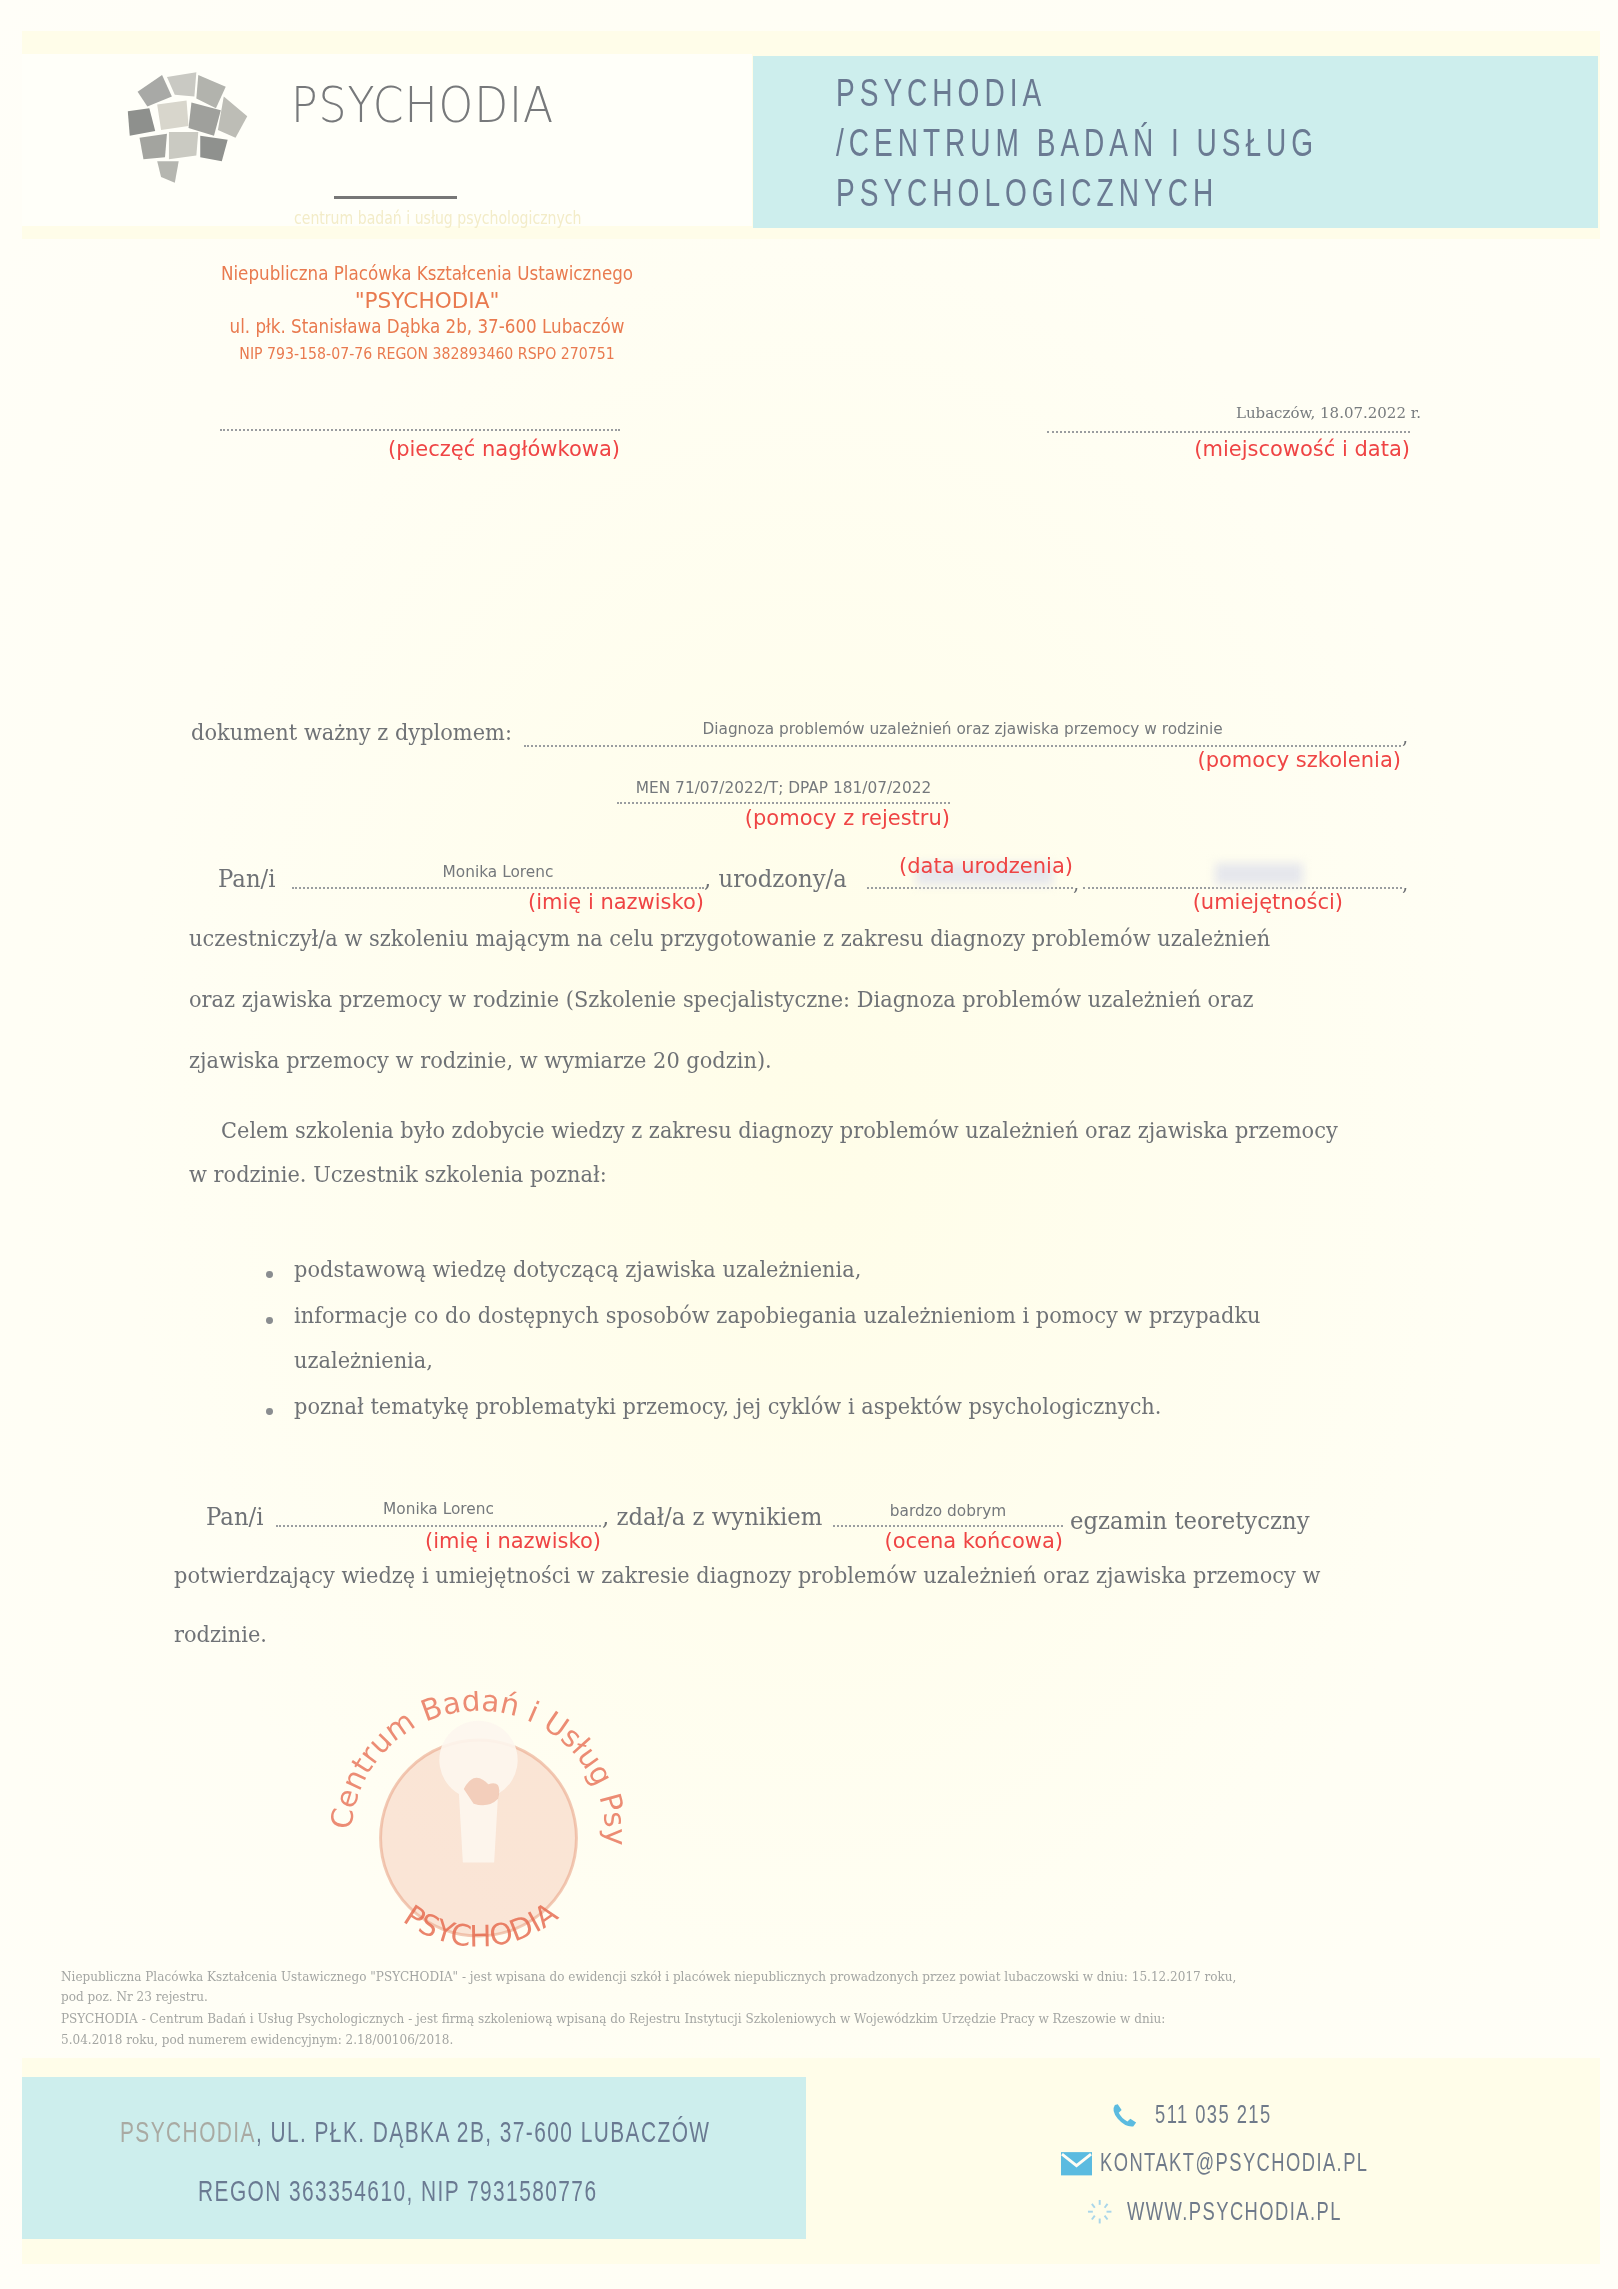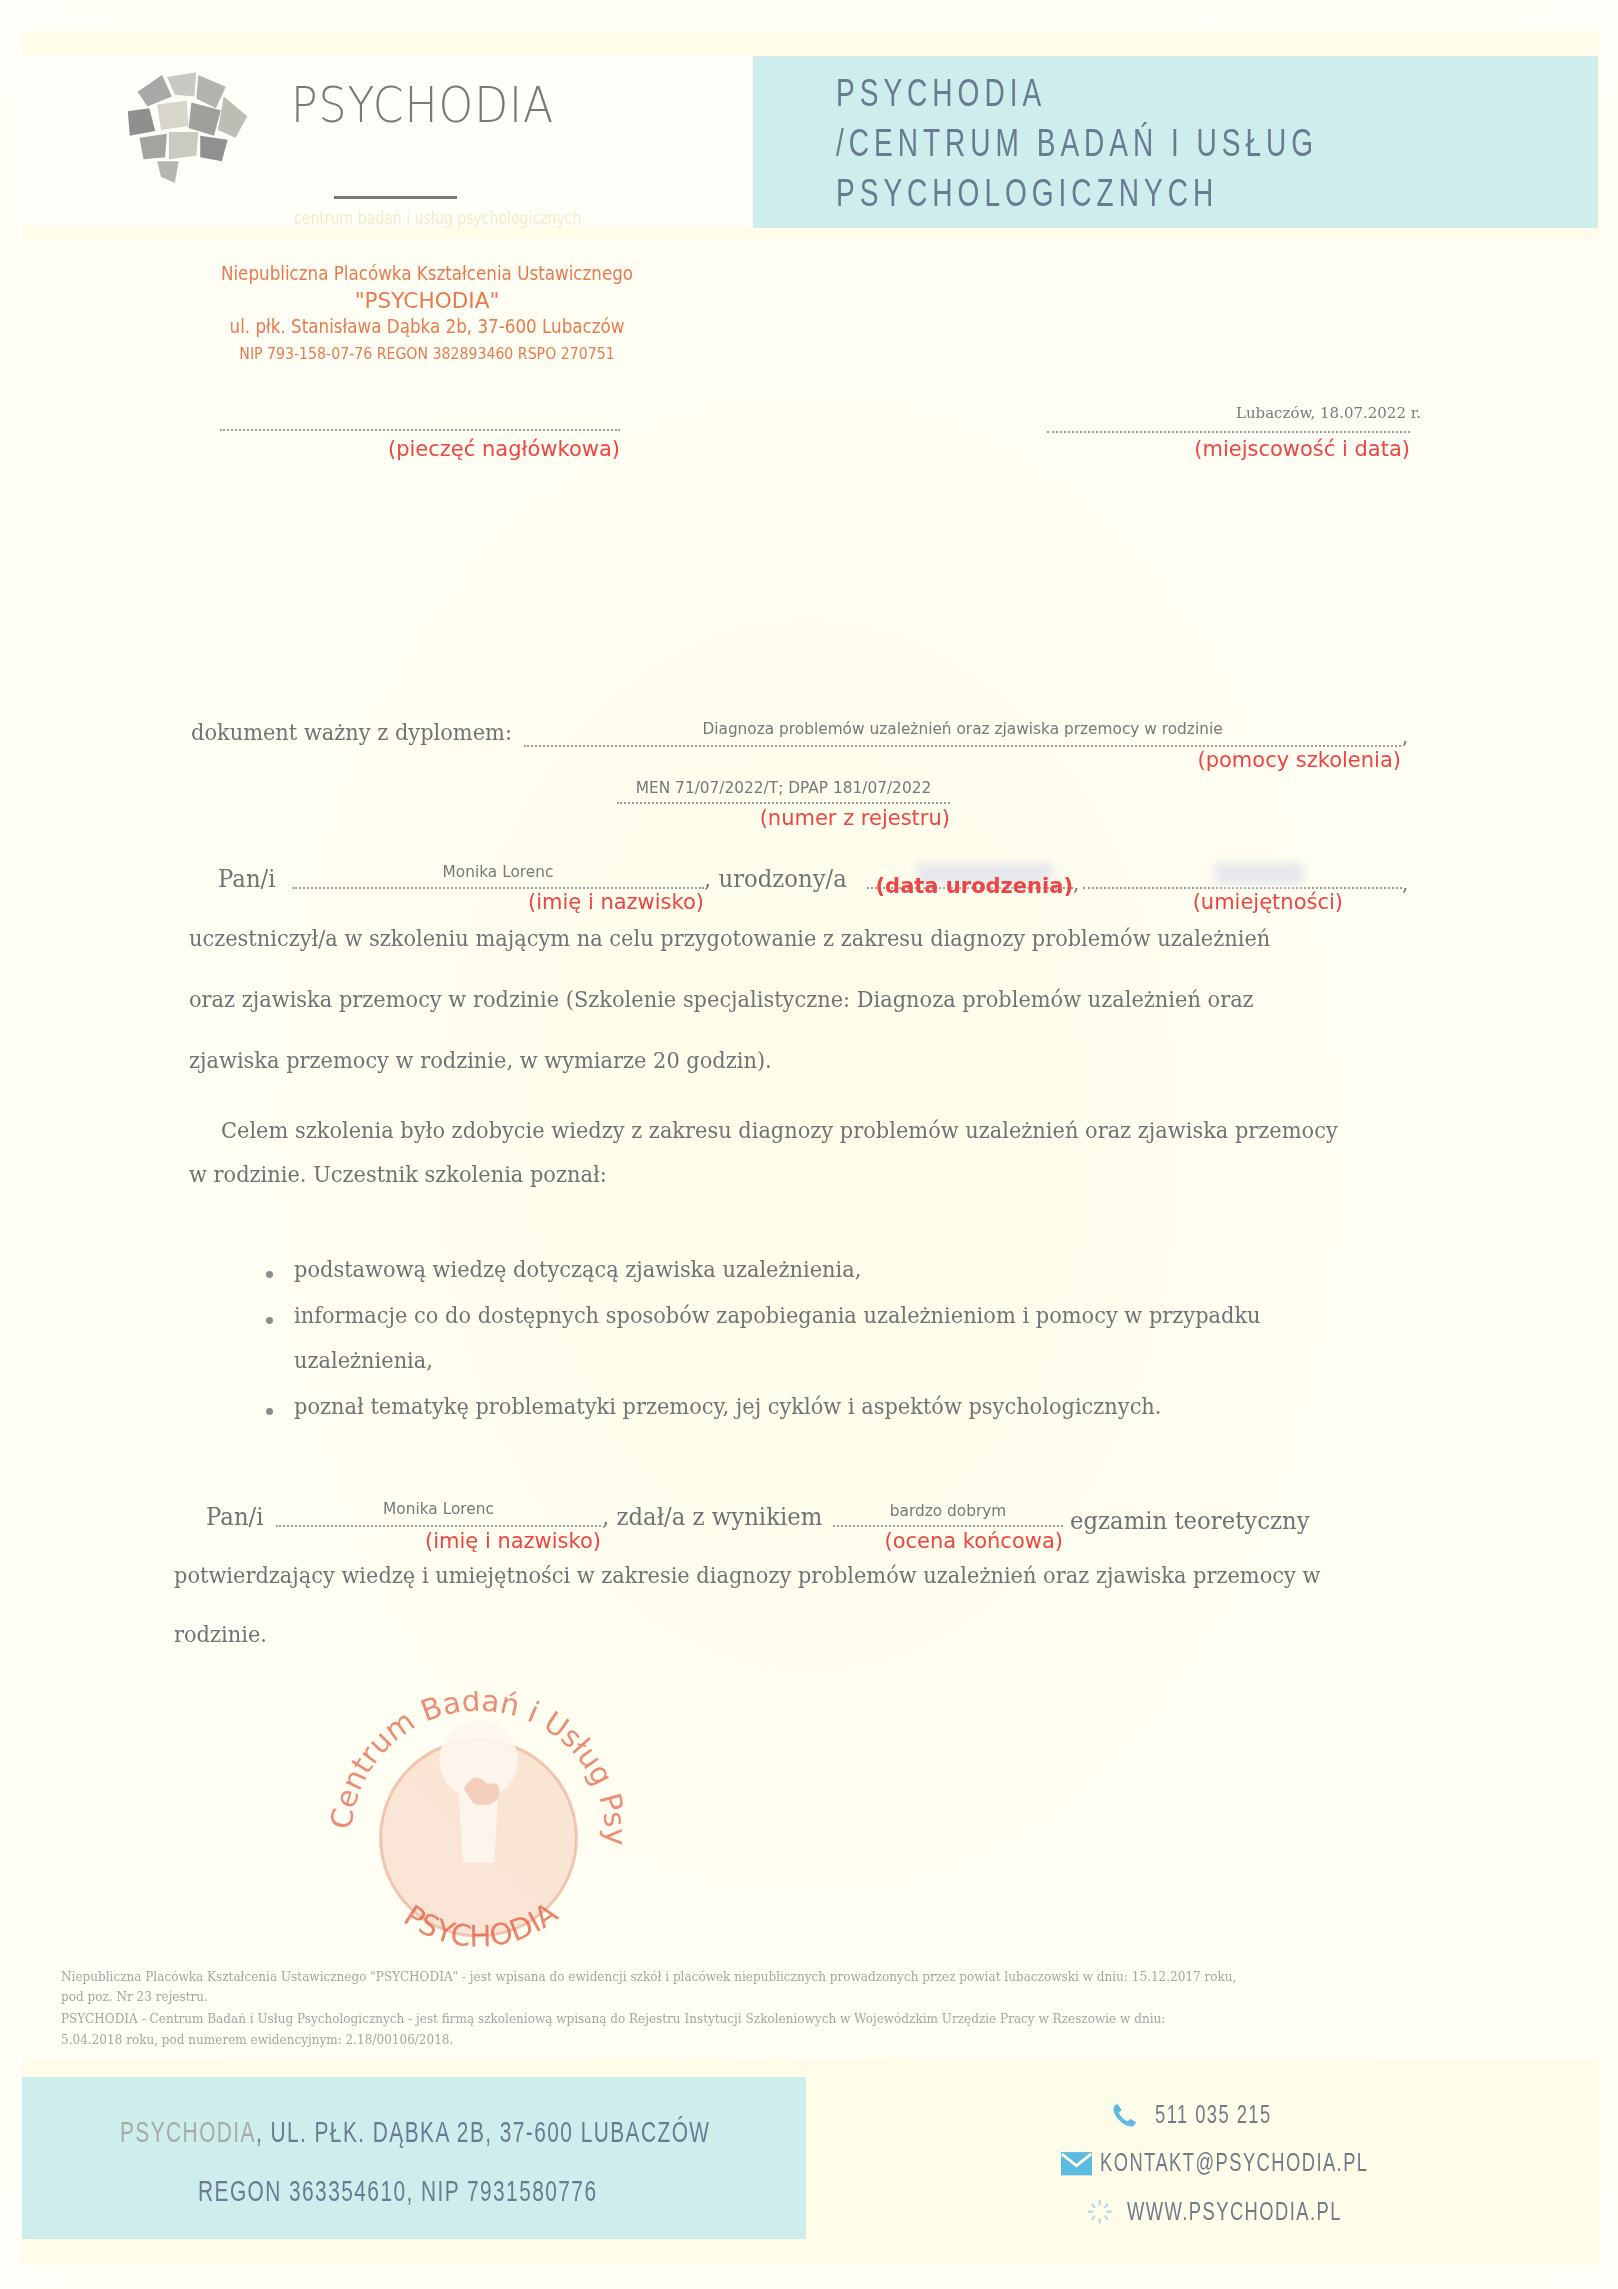--- a/index.html
+++ b/index.html
@@ -161,30 +161,30 @@
 <div class="title">
 </div>
 
 <div class="body-text" style="left:191px; top:719px;">dokument ważny z dyplomem:</div>
 <div class="dotline" style="position:absolute; left:524px; top:745px; width:877px;"></div>
 <div style="position:absolute; left:1402px; top:725px; font-size:19.6px;">,</div>
 <div class="field-val" style="position:absolute; left:524px; top:718px; width:877px;">Diagnoza problemów uzależnień oraz zjawiska przemocy w rodzinie</div>
 <div class="small-label" style="position:absolute; left:524px; top:748px; width:877px;">(pomocy szkolenia)</div>
 <div class="field-val" style="position:absolute; left:617px; top:777px; width:333px;">MEN 71/07/2022/T; DPAP 181/07/2022</div>
 <div class="dotline" style="position:absolute; left:617px; top:802px; width:333px;"></div>
-<div class="small-label" style="position:absolute; left:617px; top:806px; width:333px;">(numer z rejestru)</div>
+<div class="small-label" style="position:absolute; left:617px; top:806px; width:333px;">(pomocy z rejestru)</div>
 
 <div class="body-text" style="left:218px; top:864px; font-size:24.5px;">Pan/i</div>
 <div class="dotline" style="position:absolute; left:292px; top:887px; width:412px;"></div>
 <div class="field-val" style="position:absolute; left:292px; top:861px; width:412px;">Monika Lorenc</div>
 <div class="small-label" style="position:absolute; left:292px; top:890px; width:412px;">(imię i nazwisko)</div>
 <div class="body-text" style="left:704px; top:864px; font-size:24.5px;">, urodzony/a</div>
 <div class="dotline" style="position:absolute; left:867px; top:887px; width:206px;"></div>
 <div style="position:absolute; left:916px; top:863px; width:137px; height:21.6px; background:#e6e7ec; filter:blur(4.9px);"></div>
-<div class="small-label" style="position:absolute; left:867px; top:874px; width:206px;font-weight:bold;">(data urodzenia)</div>
+<div class="small-label" style="position:absolute; left:867px; top:854px; width:206px;">(data urodzenia)</div>
 <div style="position:absolute; left:1073px; top:872px; font-size:19.6px;">,</div>
 <div class="dotline" style="position:absolute; left:1083px; top:887px; width:319px;"></div>
 <div style="position:absolute; left:1215px; top:863px; width:88px; height:21.6px; background:#e6e7ec; filter:blur(4.9px);"></div>
 <div class="small-label" style="position:absolute; left:1147px; top:890px; width:196px;">(umiejętności)</div>
 <div style="position:absolute; left:1402px; top:872px; font-size:19.6px;">,</div>
 
 <div class="body-text" style="left:189px; top:925px;">uczestniczył/a  w szkoleniu mającym na celu przygotowanie z zakresu diagnozy problemów uzależnień</div>
 <div class="body-text" style="left:189px; top:986px;">oraz zjawiska przemocy w rodzinie (Szkolenie specjalistyczne: Diagnoza problemów uzależnień oraz</div>
 <div class="body-text" style="left:189px; top:1047px;">zjawiska przemocy w rodzinie, w wymiarze 20 godzin).</div>
 

